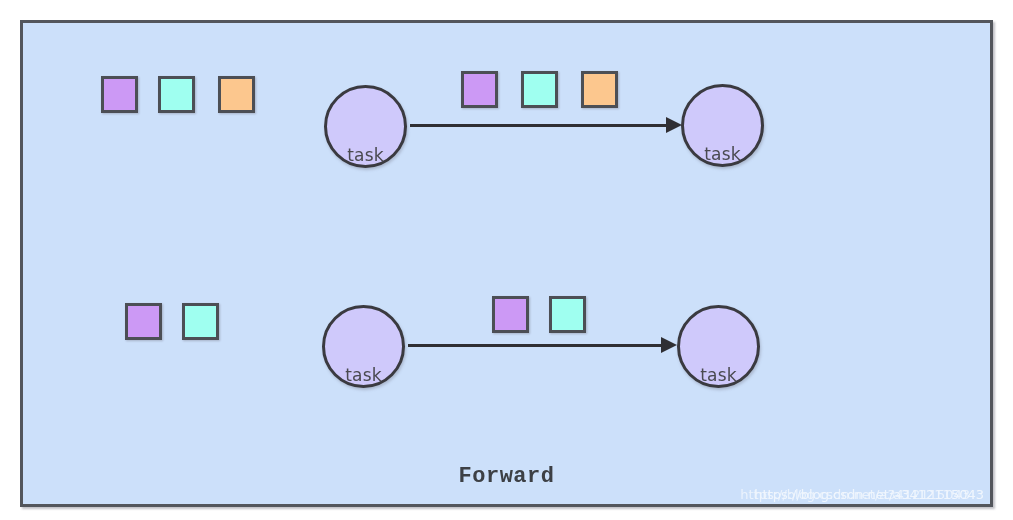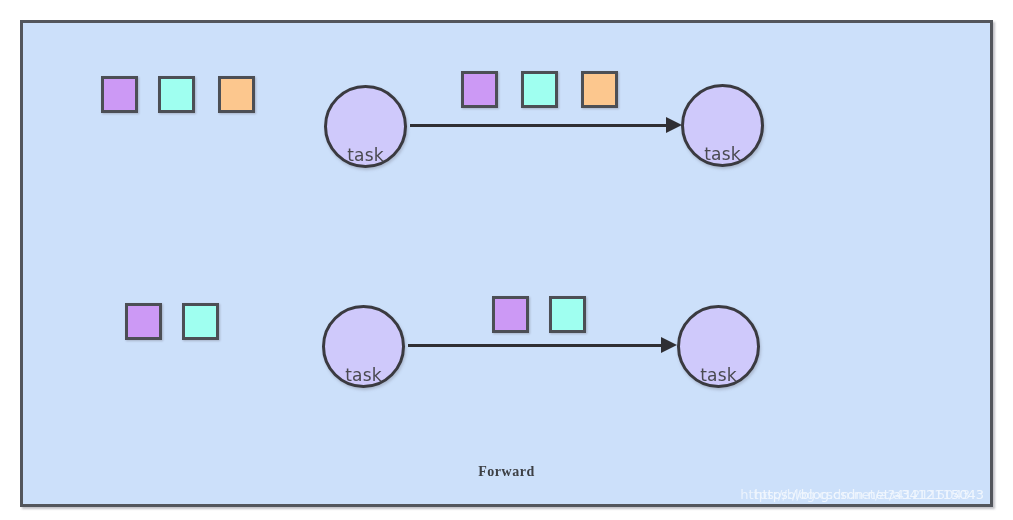--- a/index.html
+++ b/index.html
@@ -76,24 +76,24 @@
     border-left: 16px solid #2f2f33;
   }
 
   
   #forward-caption {
     position: absolute;
     width: 100%;
     text-align: center;
     top: 441px;
     left: 0;
-    font-size: 14px;
+    font-size: 22px;
     font-weight: bold;
     color: #3d4045;
-    font-family: Liberation Serif, serif;
+    font-family: Liberation Mono, monospace;
     letter-spacing: 0.5px;
   }
 
   
   #watermark {
     position: absolute;
     right: 6px;
     bottom: 2px;
     font-size: 13px;
     color: #ffffff;

